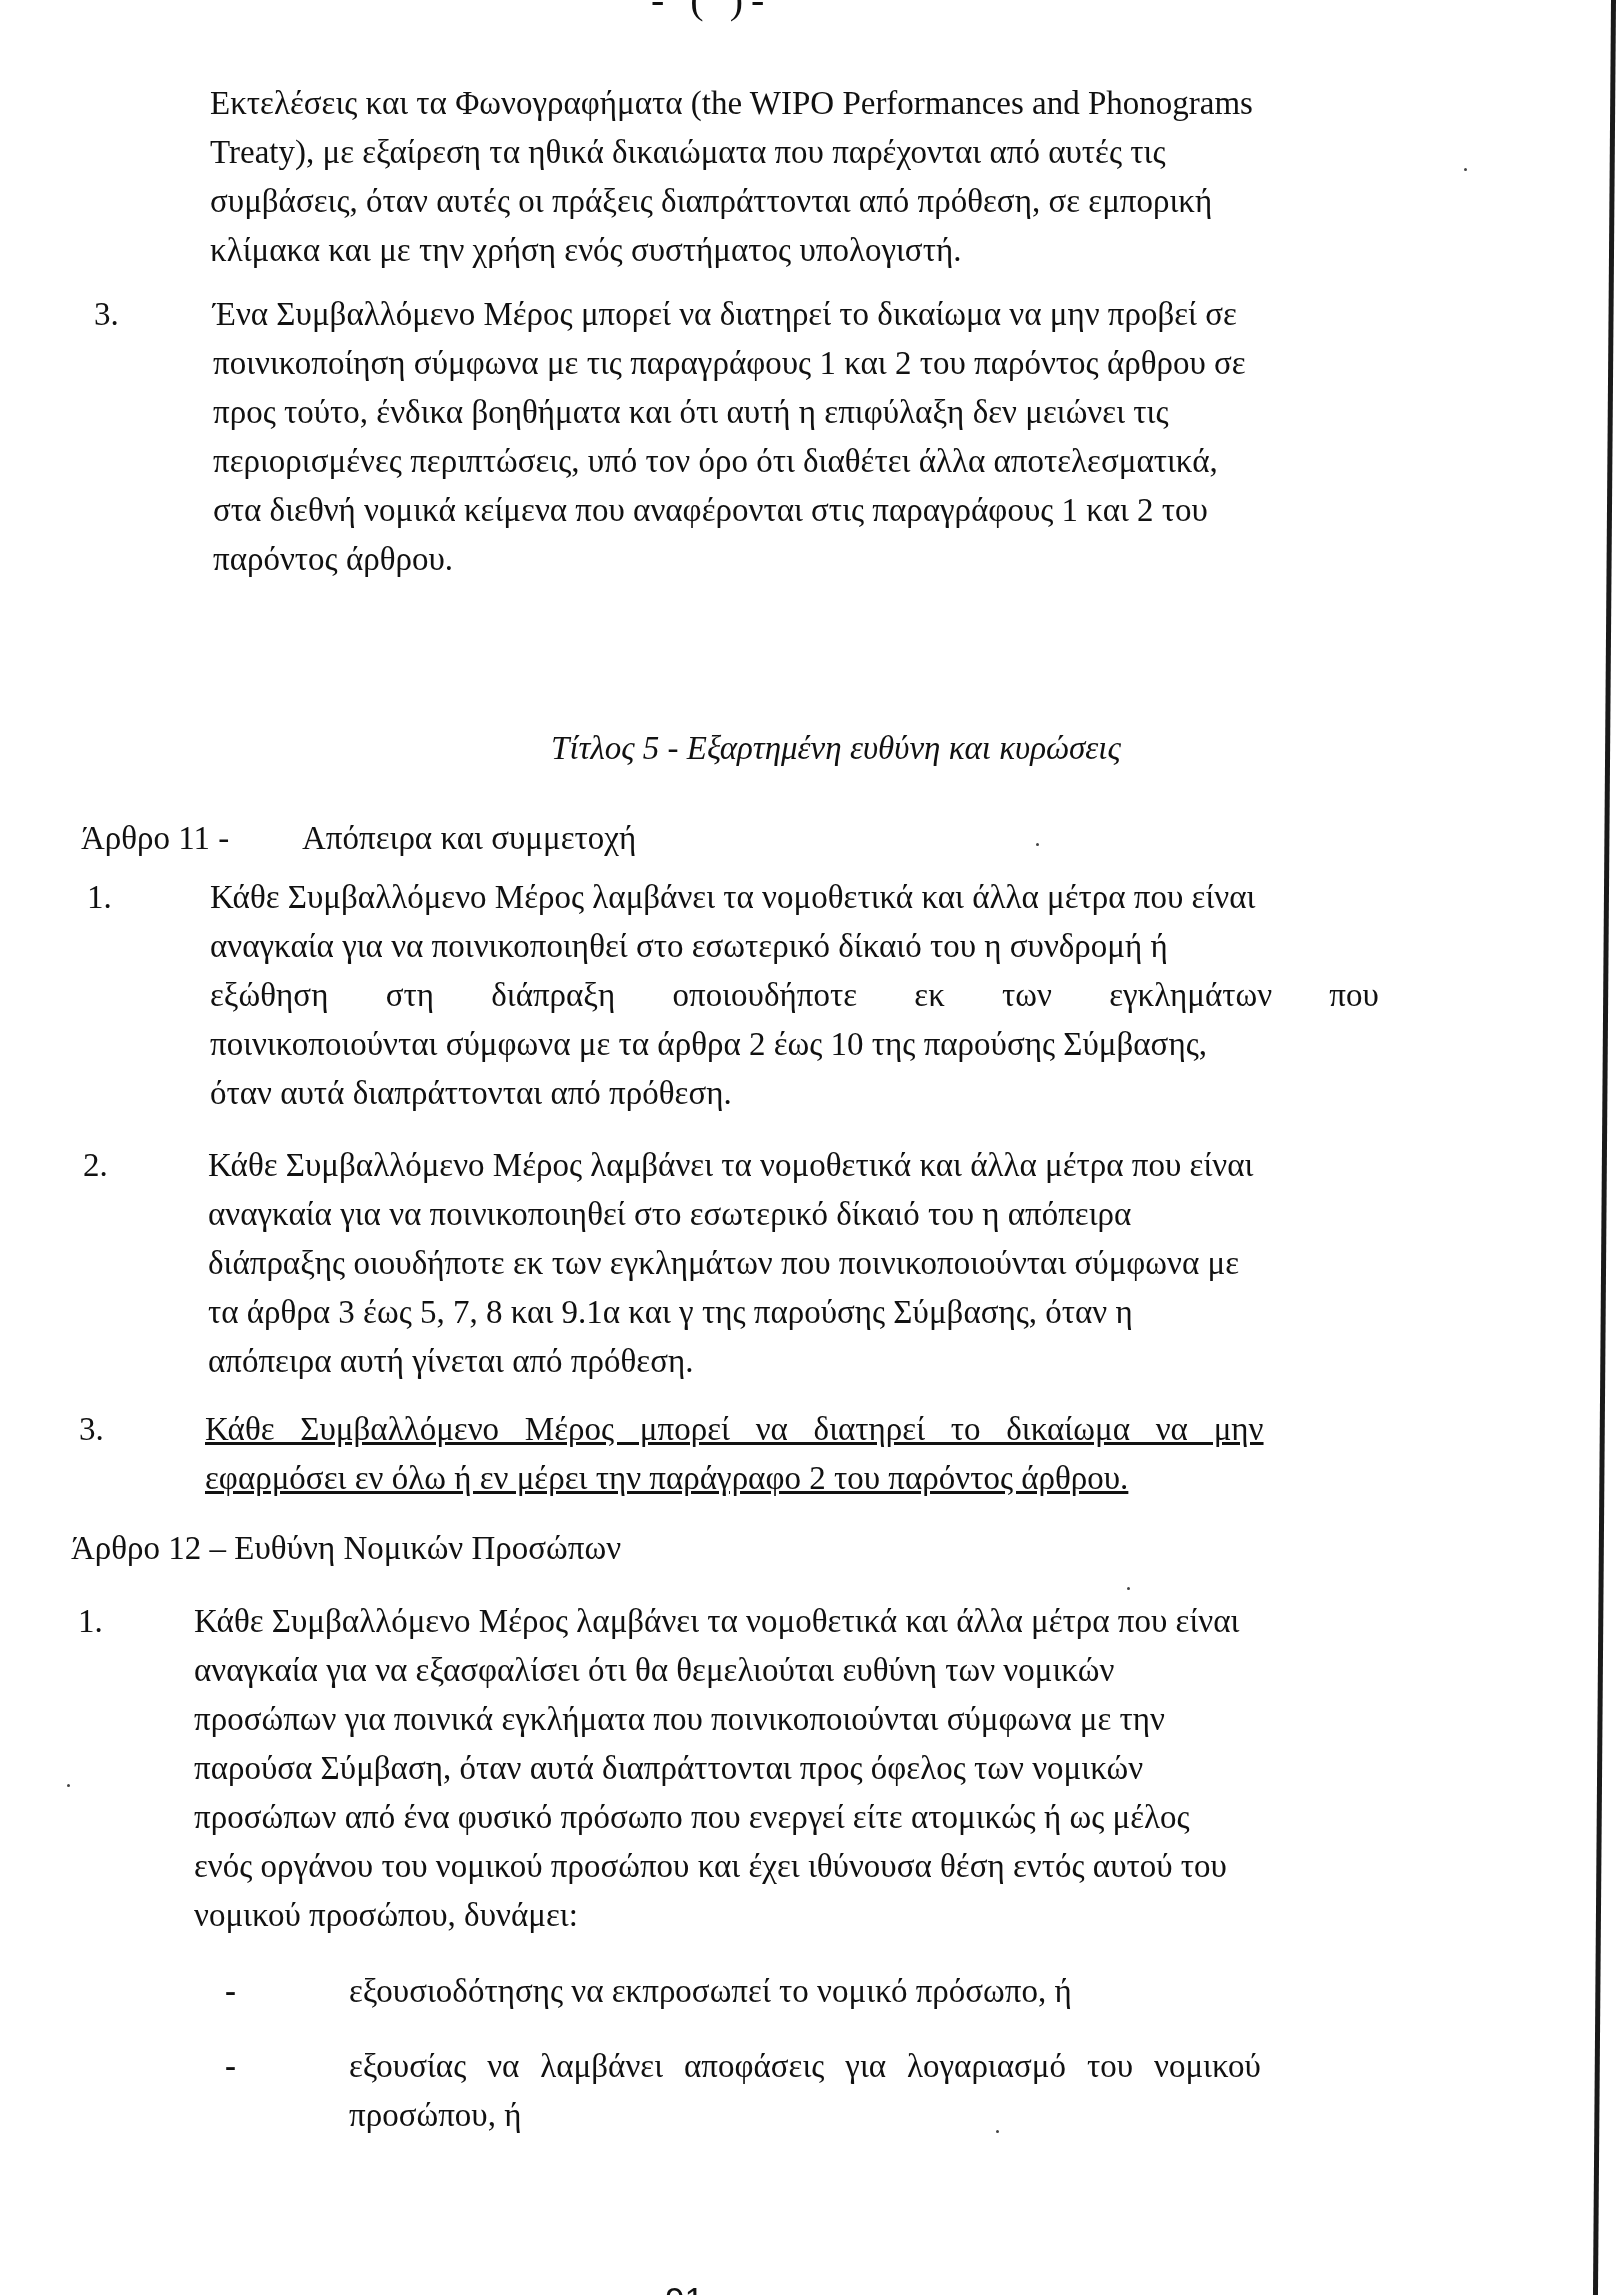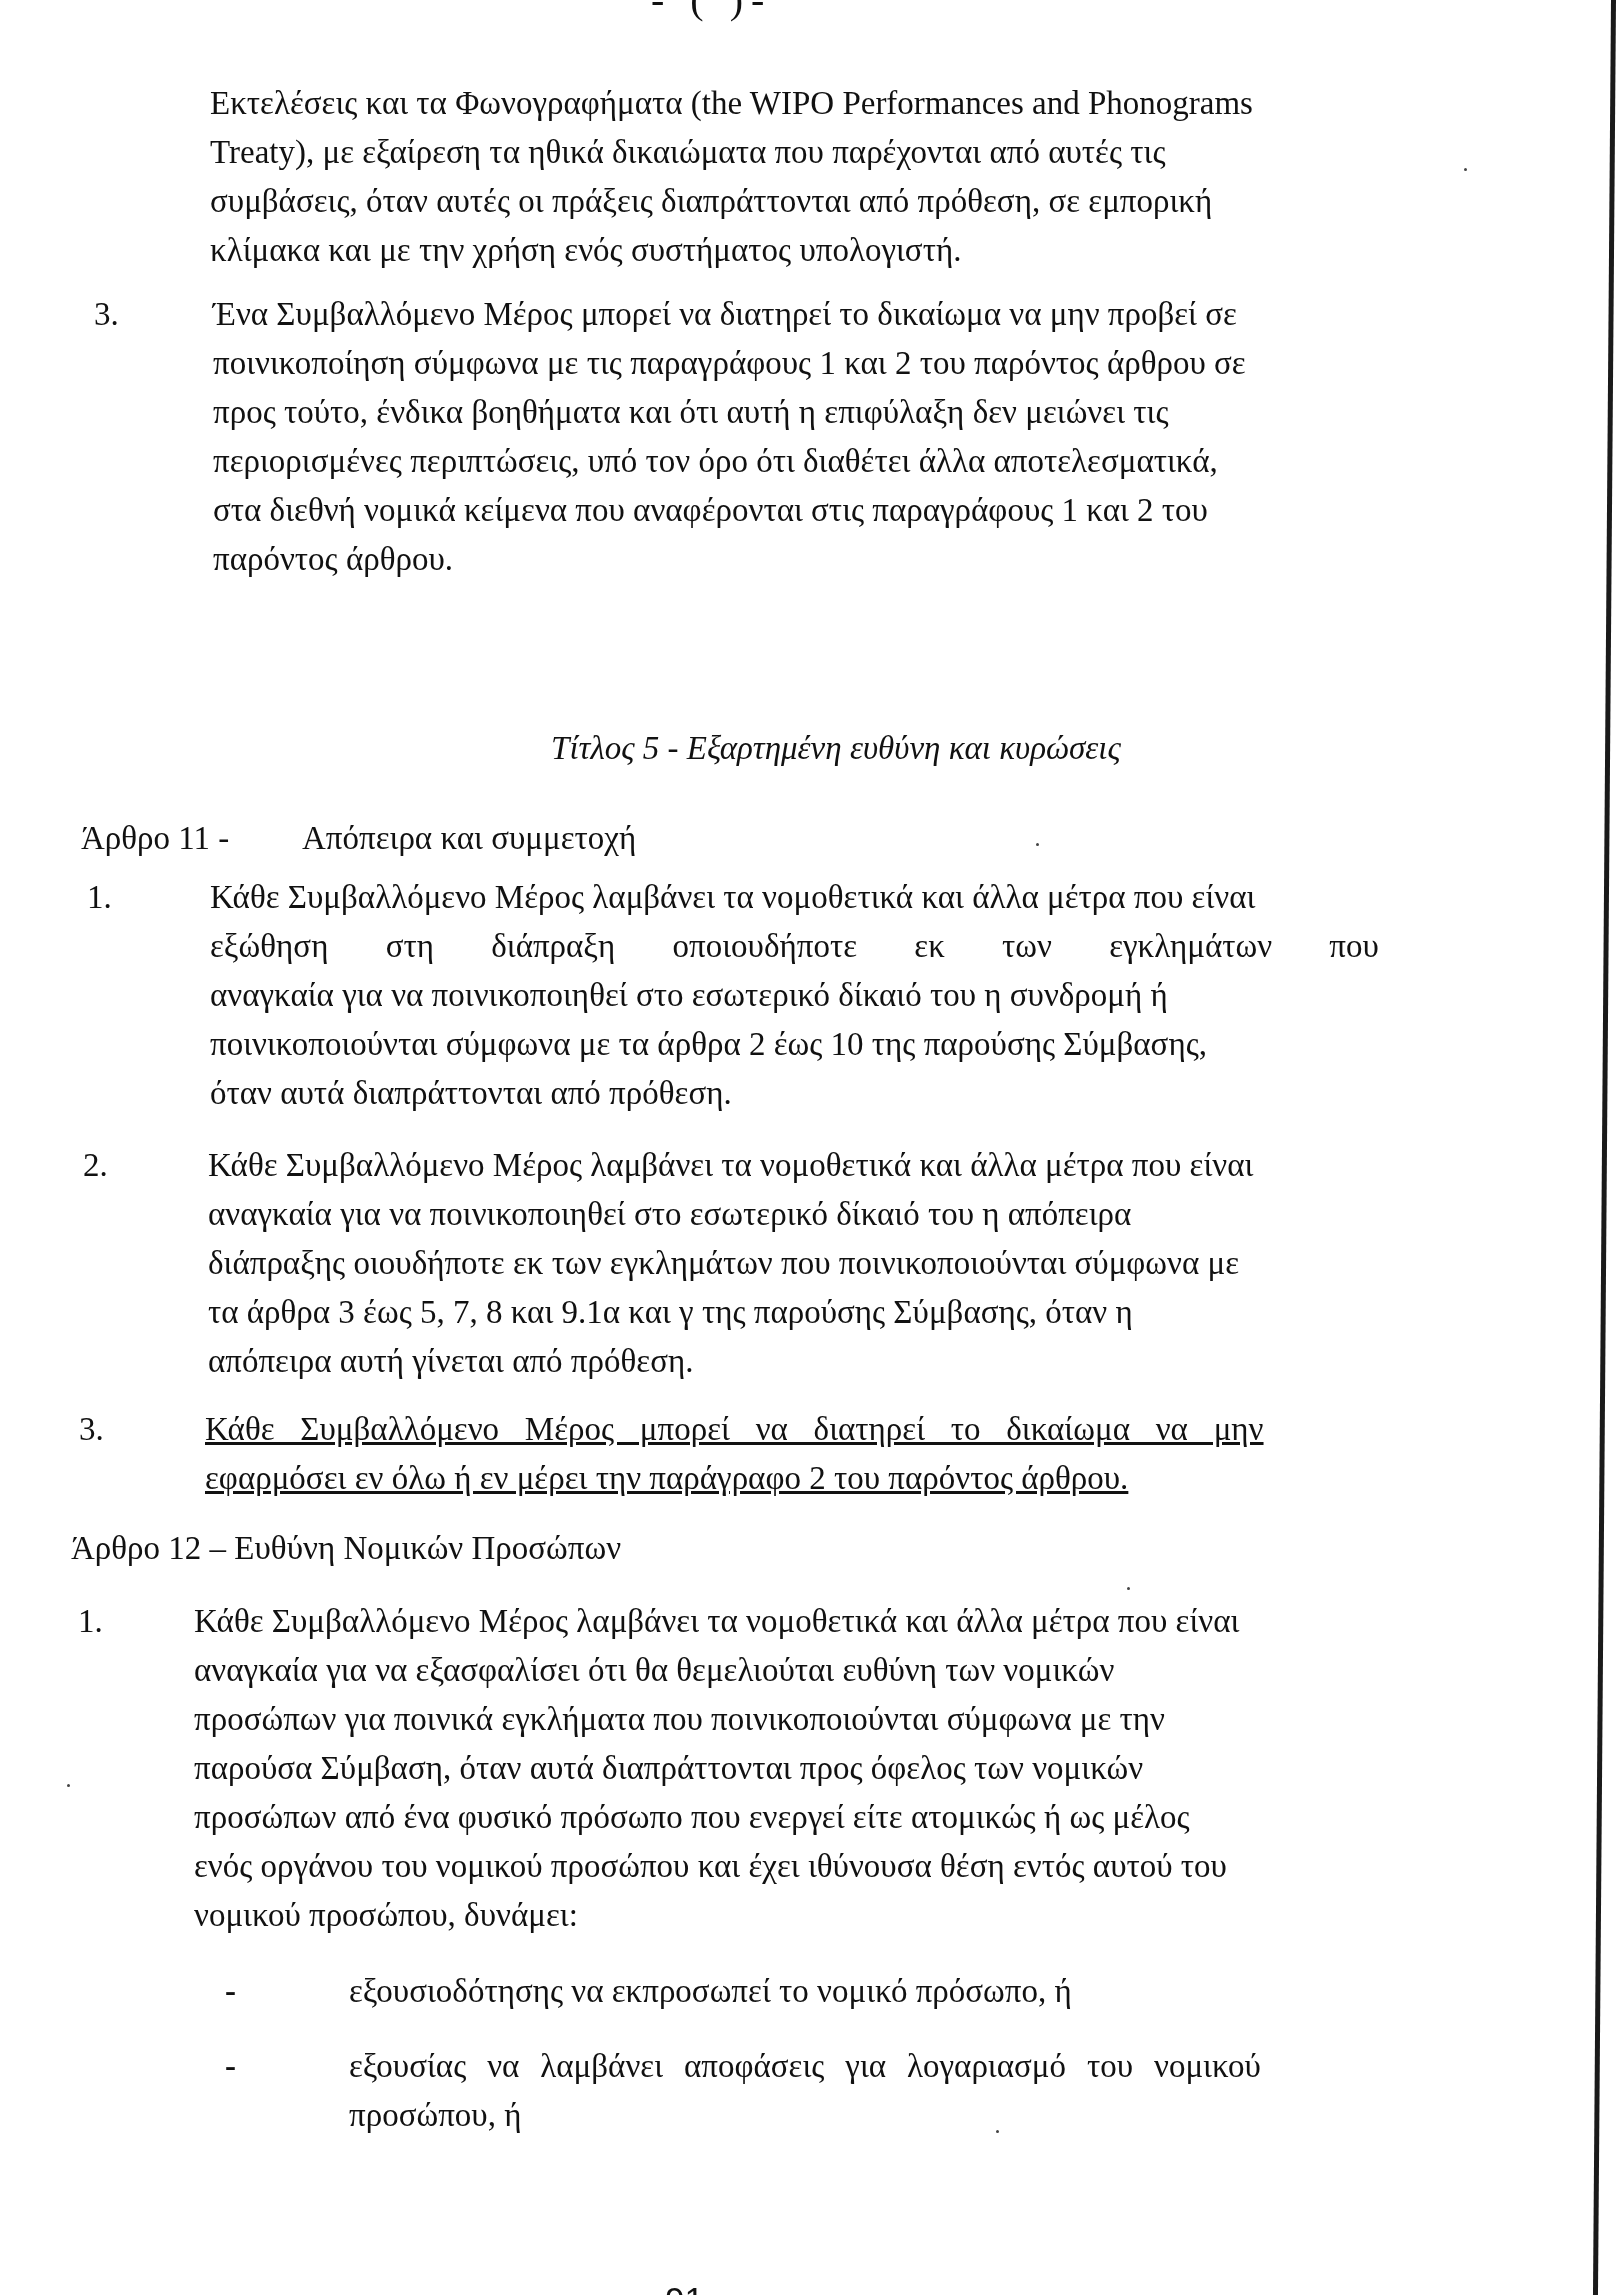--- a/index.html
+++ b/index.html
@@ -125,22 +125,22 @@
 
   <div class="title">Τίτλος 5 - Εξαρτημένη ευθύνη και κυρώσεις</div>
 
   <div class="article-heading" style="left:81px; top:802px;margin-top:12px;">
     <span class="art-label">Άρθρο 11 -</span><span>Απόπειρα και συμμετοχή</span>
   </div>
 
   <div class="num" style="left:87px; top:873px;">1.</div>
   <div class="block" style="left:210px; top:873px; width:1147px;">
     <span class="line">Κάθε Συμβαλλόμενο Μέρος λαμβάνει τα νομοθετικά και άλλα μέτρα που είναι</span>
+    <span class="line">αναγκαία για να ποινικοποιηθεί στο εσωτερικό δίκαιό του η συνδρομή ή</span>
     <span class="line" style="word-spacing:49px;">εξώθηση στη διάπραξη οποιουδήποτε εκ των εγκλημάτων που</span>
-    <span class="line">αναγκαία για να ποινικοποιηθεί στο εσωτερικό δίκαιό του η συνδρομή ή</span>
     <span class="line">ποινικοποιούνται σύμφωνα με τα άρθρα 2 έως 10 της παρούσης Σύμβασης,</span>
     <span class="line">όταν αυτά διαπράττονται από πρόθεση.</span>
   </div>
 
   <div class="num" style="left:83px; top:1141px;">2.</div>
   <div class="block" style="left:208px; top:1141px; width:1147px;">
     <span class="line">Κάθε Συμβαλλόμενο Μέρος λαμβάνει τα νομοθετικά και άλλα μέτρα που είναι</span>
     <span class="line">αναγκαία για να ποινικοποιηθεί στο εσωτερικό δίκαιό του η απόπειρα</span>
     <span class="line">διάπραξης οιουδήποτε εκ των εγκλημάτων που ποινικοποιούνται σύμφωνα με</span>
     <span class="line">τα άρθρα 3 έως 5, 7, 8 και 9.1α και γ της παρούσης Σύμβασης, όταν η</span>

